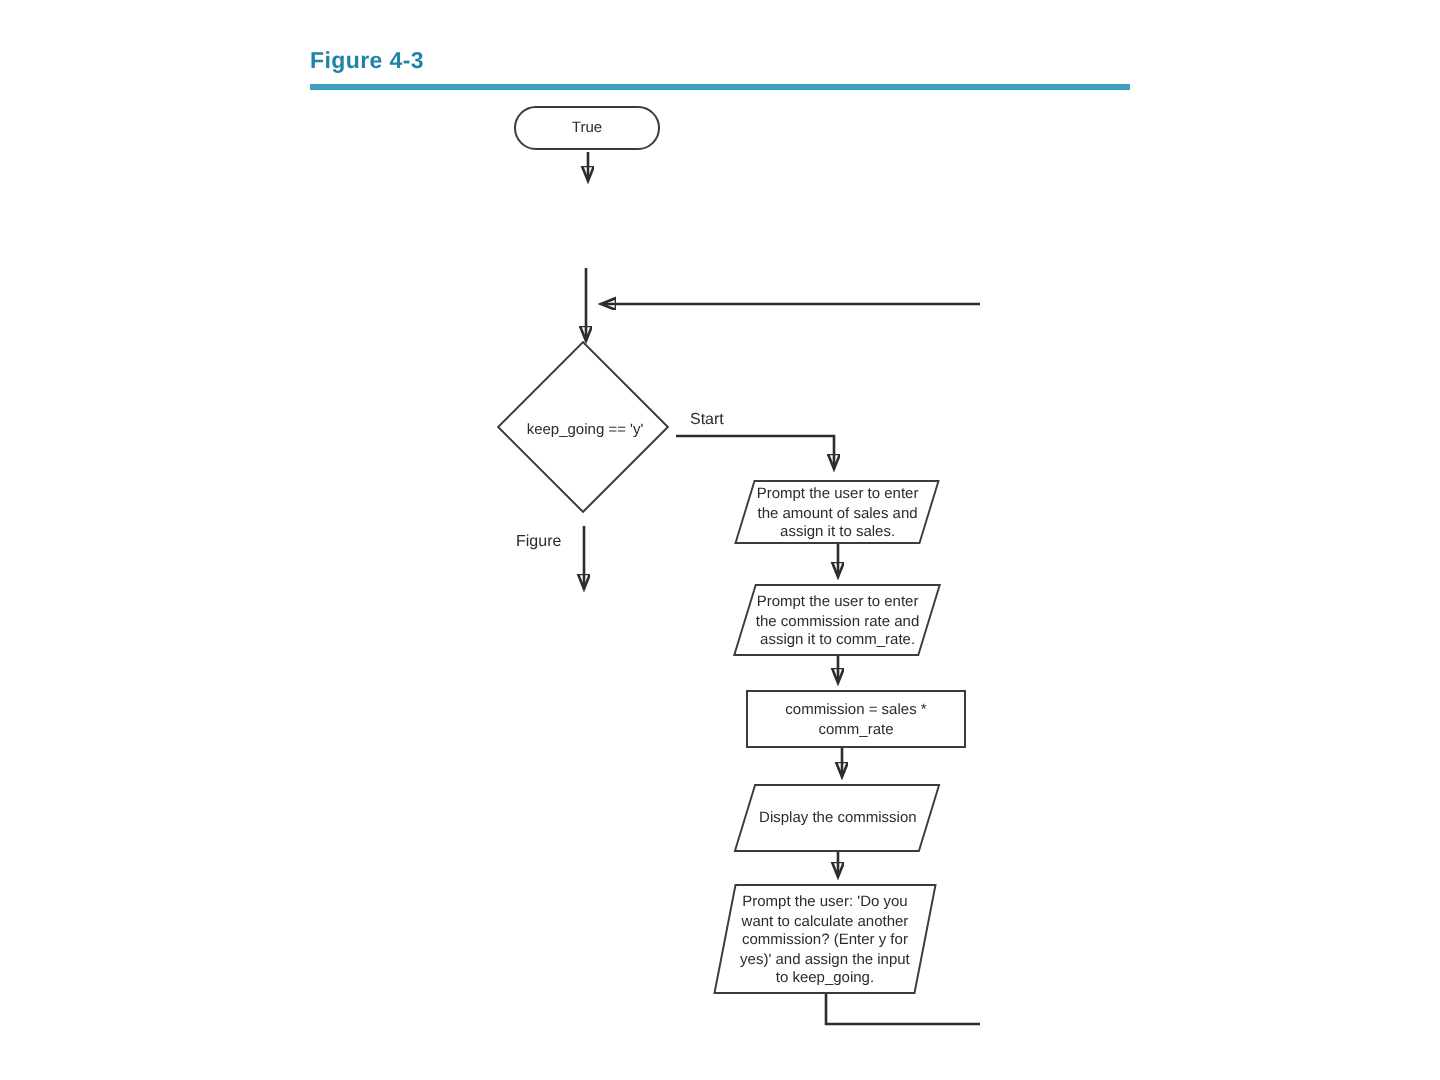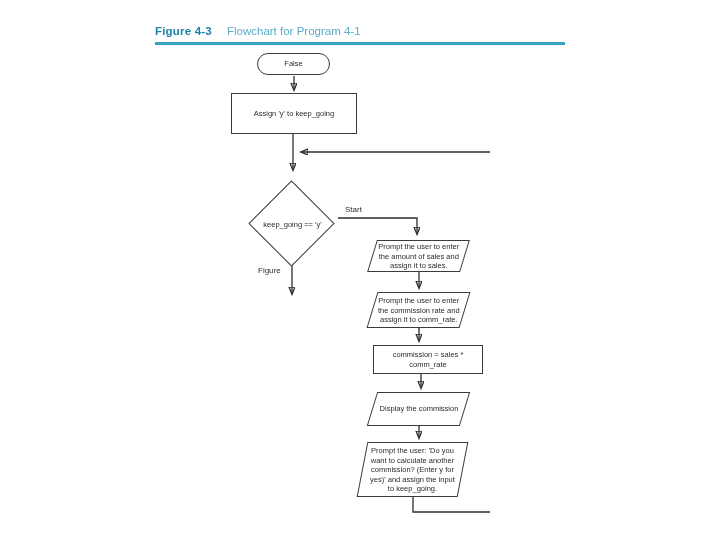--- a/index.html
+++ b/index.html
@@ -27,42 +27,41 @@
   #n-assign{left:231px;top:93px;width:126px;height:41px;}
   #n-calc{left:373px;top:345px;width:110px;height:29px;}
   .io{transform:skewX(-17deg);}
   .io .io-text{transform:skewX(17deg);width:92%;}
   #n-io-sales{left:372px;top:240px;width:93px;height:32px;}
   #n-io-rate{left:372px;top:292px;width:93px;height:36px;}
   #n-io-display{left:372px;top:392px;width:93px;height:34px;}
   #n-io-again{left:362px;top:442px;width:101px;height:55px;transform:skewX(-11deg);}
   #n-io-again .io-text{transform:skewX(11deg);width:94%;}
   
-  #n-decision{position:absolute;left:248px;top:180px;width:89px;height:89px;}
+  #n-decision{position:absolute;left:248px;top:170px;width:89px;height:89px;}
   .diamond-shape{
     position:absolute;left:13px;top:13px;width:61px;height:61px;background:#ffffff;
     border:1.2px solid #3b3b3b;transform:rotate(45deg);box-sizing:border-box;
   }
   .diamond-text{
     position:absolute;inset:0;display:flex;align-items:center;justify-content:center;
     font-size:7.5px;color:#2b2b2b;white-space:nowrap;
   }
   
   .branch-label{position:absolute;font-size:8px;color:#2b2b2b;}
   #lbl-true{left:345px;top:205px;}
   #lbl-false{left:258px;top:266px;}
 </style>
 </head>
 <body>
 
 <div class="stage">
 
   <div class="fig-header">
     <span class="fig-label">Figure 4-3</span>
-    <span class="fig-title">Flowchart for Program 4-1</span>
   </div>
   <div class="fig-rule"></div>
 
   <svg class="connectors" width="720" height="540" viewBox="0 0 720 540">
     <defs>
       <marker id="ah" markerWidth="9" markerHeight="8" refX="6" refY="3" orient="auto" markerUnits="userSpaceOnUse">
         <path d="M0,0 L7.5,3 L0,6 Z" fill="#2d2d2d" stroke="none"></path>
       </marker>
     </defs>
     <path d="M294 76 L294 89" marker-end="url(#ah)"></path>
@@ -71,26 +70,23 @@
     <path d="M292 263 L292 293" marker-end="url(#ah)"></path>
     <path d="M338 218 L417 218 L417 233" marker-end="url(#ah)"></path>
     <path d="M419 272 L419 287" marker-end="url(#ah)"></path>
     <path d="M419 328 L419 340" marker-end="url(#ah)"></path>
     <path d="M421 374 L421 387" marker-end="url(#ah)"></path>
     <path d="M419 426 L419 437" marker-end="url(#ah)"></path>
     <path d="M413 497 L413 512 L490 512"></path>
   </svg>
 
   <div class="node terminal" id="n-start">
-    <span>False</span>
+    <span>True</span>
   </div>
 
-  <div class="node" id="n-assign">
-    <span>Assign 'y' to keep_going</span>
-  </div>
 
   <div id="n-decision">
     <div class="diamond-shape"></div>
     <div class="diamond-text">keep_going == 'y'</div>
   </div>
 
   <div class="branch-label" id="lbl-true">Start</div>
   <div class="branch-label" id="lbl-false">Figure</div>
 
 

